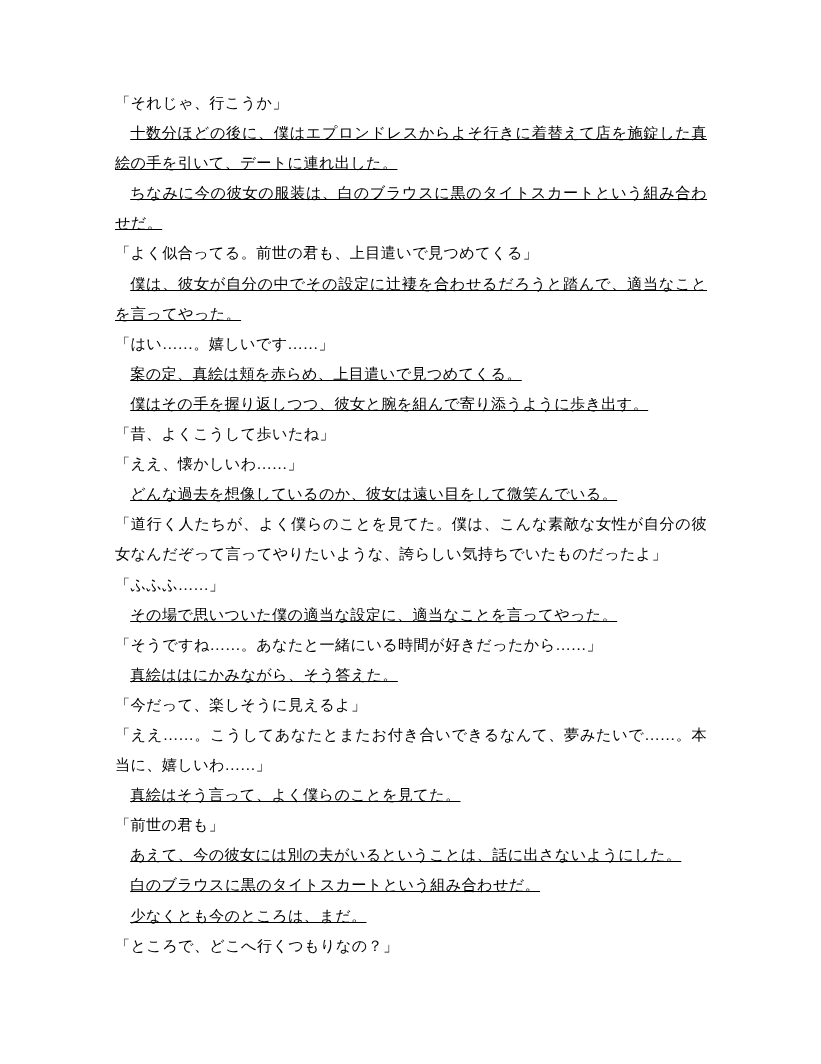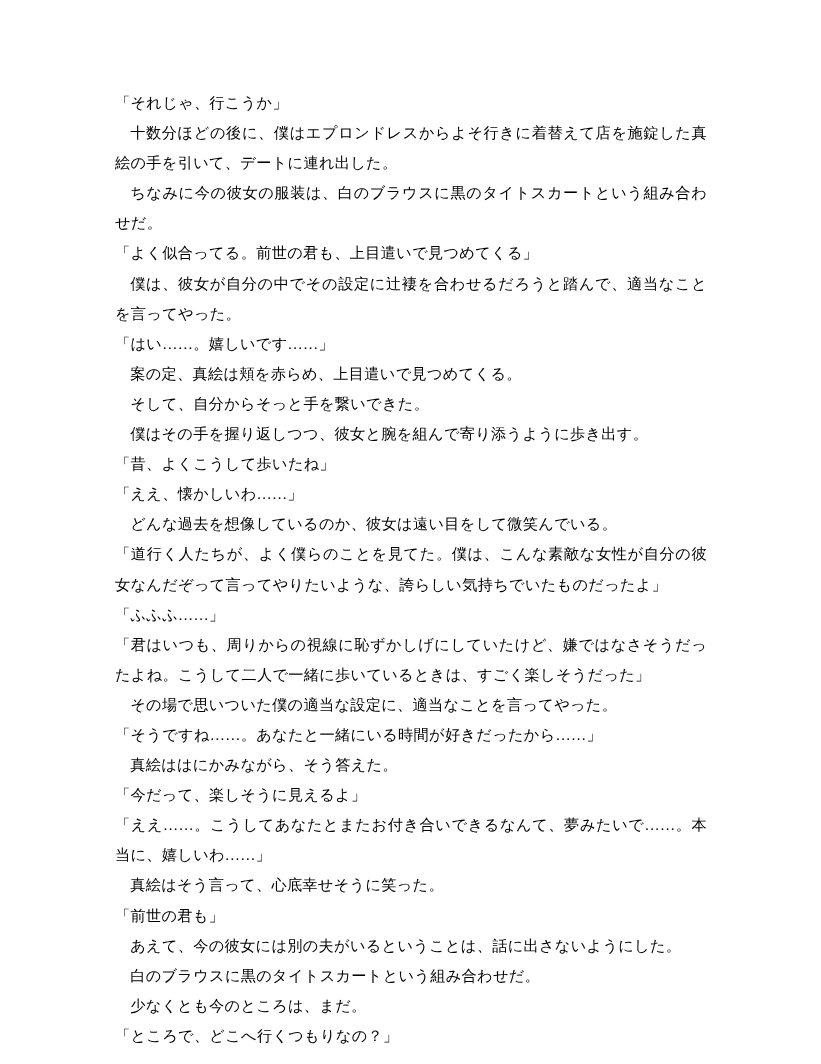--- a/index.html
+++ b/index.html
@@ -33,47 +33,46 @@
   }
   .para {
     margin: 0;
     padding: 0;
     text-indent: 0;
     white-space: normal;
     word-break: break-all;
   }
   .para.indent {
     text-indent: 1em;
+    text-decoration: underline;
   }
 </style>
 </head>
 <body>
 
 <div class="page">
   <div class="text-body">
       <p class="para">「それじゃ、行こうか」</p>
       <p class="para indent">十数分ほどの後に、僕はエプロンドレスからよそ行きに着替えて店を施錠した真絵の手を引いて、デートに連れ出した。</p>
       <p class="para indent">ちなみに今の彼女の服装は、白のブラウスに黒のタイトスカートという組み合わせだ。</p>
       <p class="para">「よく似合ってる。前世の君も、上目遣いで見つめてくる」</p>
       <p class="para indent">僕は、彼女が自分の中でその設定に辻褄を合わせるだろうと踏んで、適当なことを言ってやった。</p>
       <p class="para">「はい……。嬉しいです……」</p>
       <p class="para indent">案の定、真絵は頬を赤らめ、上目遣いで見つめてくる。</p>
-      <p class="para indent">そして、自分からそっと手を繋いできた。</p>
       <p class="para indent">僕はその手を握り返しつつ、彼女と腕を組んで寄り添うように歩き出す。</p>
       <p class="para">「昔、よくこうして歩いたね」</p>
       <p class="para">「ええ、懐かしいわ……」</p>
       <p class="para indent">どんな過去を想像しているのか、彼女は遠い目をして微笑んでいる。</p>
       <p class="para">「道行く人たちが、よく僕らのことを見てた。僕は、こんな素敵な女性が自分の彼女なんだぞって言ってやりたいような、誇らしい気持ちでいたものだったよ」</p>
       <p class="para">「ふふふ……」</p>
-      <p class="para">「君はいつも、周りからの視線に恥ずかしげにしていたけど、嫌ではなさそうだったよね。こうして二人で一緒に歩いているときは、すごく楽しそうだった」</p>
       <p class="para indent">その場で思いついた僕の適当な設定に、適当なことを言ってやった。</p>
       <p class="para">「そうですね……。あなたと一緒にいる時間が好きだったから……」</p>
       <p class="para indent">真絵ははにかみながら、そう答えた。</p>
       <p class="para">「今だって、楽しそうに見えるよ」</p>
       <p class="para">「ええ……。こうしてあなたとまたお付き合いできるなんて、夢みたいで……。本当に、嬉しいわ……」</p>
-      <p class="para indent">真絵はそう言って、心底幸せそうに笑った。</p>
+      <p class="para indent">真絵はそう言って、よく僕らのことを見てた。</p>
       <p class="para">「前世の君も」</p>
       <p class="para indent">あえて、今の彼女には別の夫がいるということは、話に出さないようにした。</p>
       <p class="para indent">白のブラウスに黒のタイトスカートという組み合わせだ。</p>
       <p class="para indent">少なくとも今のところは、まだ。</p>
       <p class="para">「ところで、どこへ行くつもりなの？」</p>
     </div>
 </div>
 
 </body></html>

